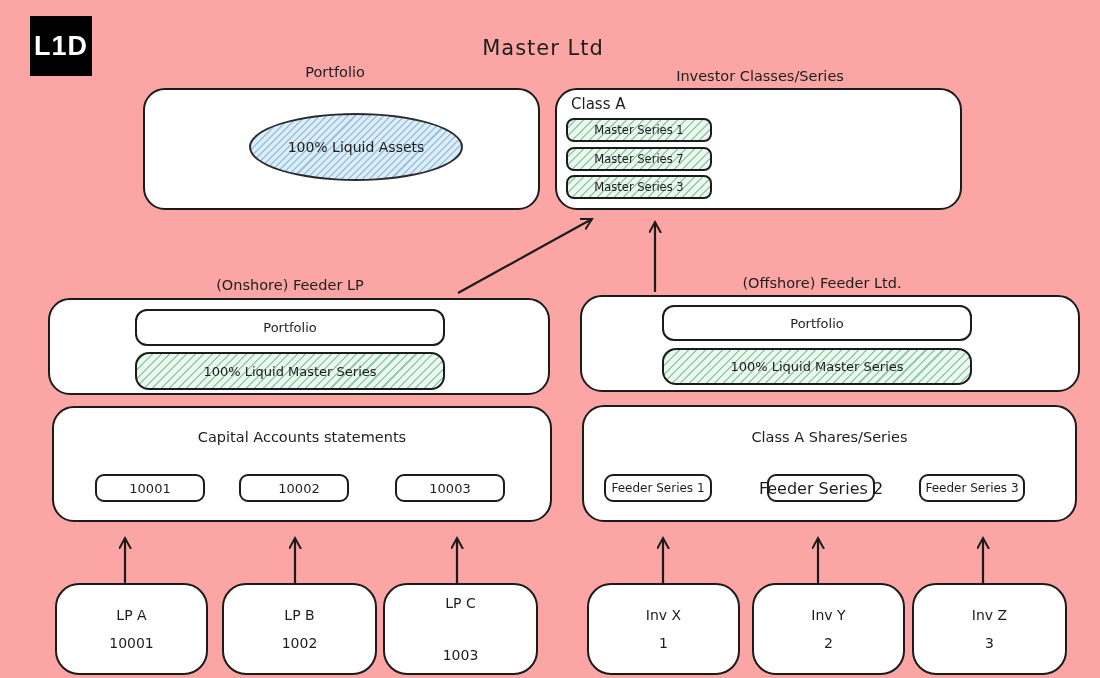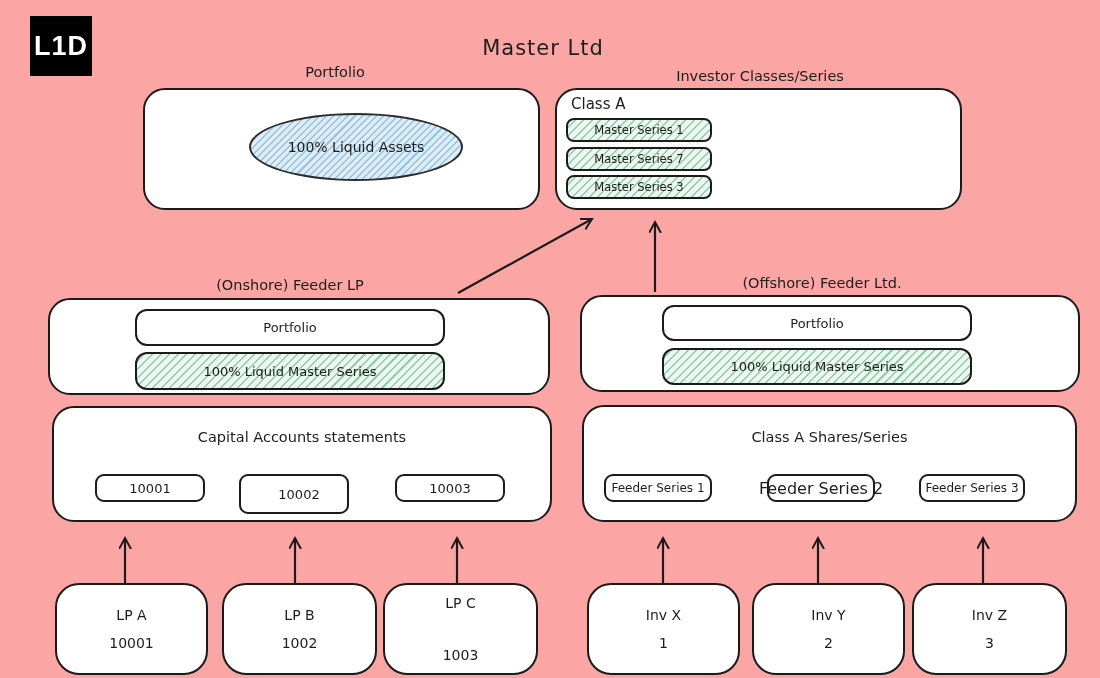--- a/index.html
+++ b/index.html
@@ -18,20 +18,21 @@
   .lbl{position:absolute;transform:translateX(-50%);font-size:14.5px;white-space:nowrap;}
   
   .box{position:absolute;border:2px solid #1b1b1b;border-radius:22px;background:#fff;box-sizing:border-box;}
   .inner-lbl{position:absolute;left:50%;transform:translateX(-50%);font-size:14.5px;white-space:nowrap;}
   .smallbox{position:absolute;border:2px solid #1b1b1b;border-radius:9px;background:#fff;
     display:flex;align-items:center;justify-content:center;font-size:13px;box-sizing:border-box;white-space:nowrap;}
   .wide{border-radius:12px;display:flex;align-items:center;justify-content:center;font-size:13px;}
   .greenhatch{
     background:#ecf7ef;
     background-image:repeating-linear-gradient(135deg,rgba(97,186,133,0) 0px,rgba(97,186,133,0) 4.5px,rgba(97,186,133,0.65) 4.5px,rgba(97,186,133,0.65) 6px);
+    border-radius:14px;
   }
   .bluehatch{
     background:#ddedf8;
     background-image:repeating-linear-gradient(135deg,rgba(126,177,216,0) 0px,rgba(126,177,216,0) 3.5px,rgba(126,177,216,0.7) 3.5px,rgba(126,177,216,0.7) 5px);
   }
   .ellipse{position:absolute;left:104px;top:23px;width:214px;height:68px;border:2px solid #2b2b2b;
     border-radius:50%;display:flex;align-items:center;justify-content:center;font-size:14px;box-sizing:border-box;white-space:nowrap;}
   .series{position:absolute;left:9px;width:146px;height:24px;border:2px solid #1b1b1b;border-radius:8px;
     display:flex;align-items:center;justify-content:center;font-size:11.5px;box-sizing:border-box;white-space:nowrap;}
   .leaf{position:absolute;top:583px;height:92px;border:2px solid #1b1b1b;border-radius:24px;background:#fff;
@@ -88,21 +89,21 @@
 
   <div class="lbl" style="left:822px;top:275px;">(Offshore) Feeder Ltd.</div>
   <div class="box" style="left:580px;top:295px;width:500px;height:97px;">
     <div class="smallbox wide" style="left:80px;top:8px;width:310px;height:36px;">Portfolio</div>
     <div class="smallbox wide greenhatch" style="left:80px;top:51px;width:310px;height:37px;">100% Liquid Master Series</div>
   </div>
 
   <div class="box" style="left:52px;top:406px;width:500px;height:116px;">
     <div class="inner-lbl" style="top:21px;">Capital Accounts statements</div>
     <div class="smallbox" style="left:41px;top:66px;width:110px;height:28px;">10001</div>
-    <div class="smallbox" style="left:185px;top:66px;width:110px;height:40px;padding-left:10px;">10002</div>
+    <div class="smallbox" style="left:185px;top:66px;width:110px;height:28px;padding-left:10px;">10002</div>
     <div class="smallbox" style="left:341px;top:66px;width:110px;height:28px;">10003</div>
   </div>
 
   <div class="box" style="left:582px;top:405px;width:495px;height:117px;">
     <div class="inner-lbl" style="top:22px;">Class A Shares/Series</div>
     <div class="smallbox" style="left:20px;top:67px;width:108px;height:28px;font-size:12px;">Feeder Series 1</div>
     <div class="smallbox" style="left:183px;top:67px;width:108px;height:28px;font-size:16px;">Feeder Series 2</div>
     <div class="smallbox" style="left:335px;top:67px;width:106px;height:28px;font-size:12px;">Feeder Series 3</div>
   </div>
 

